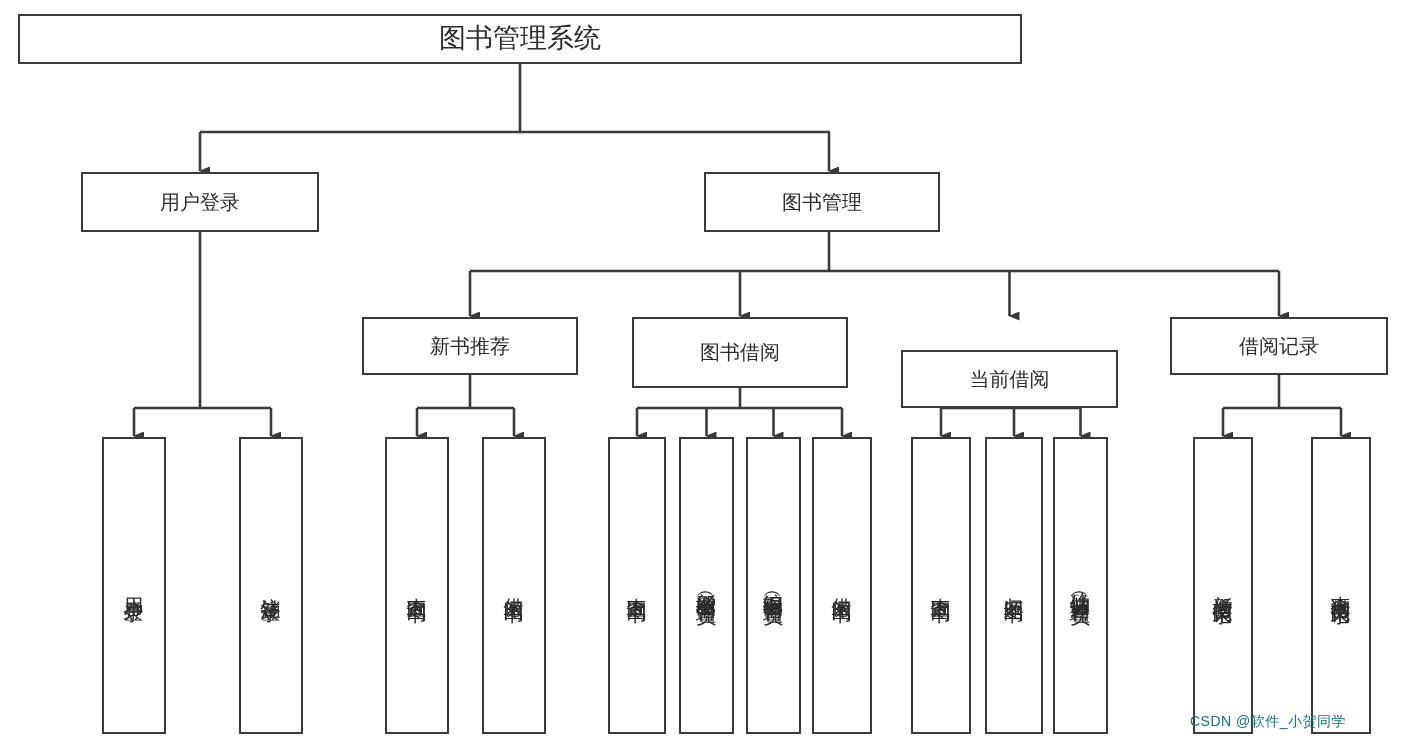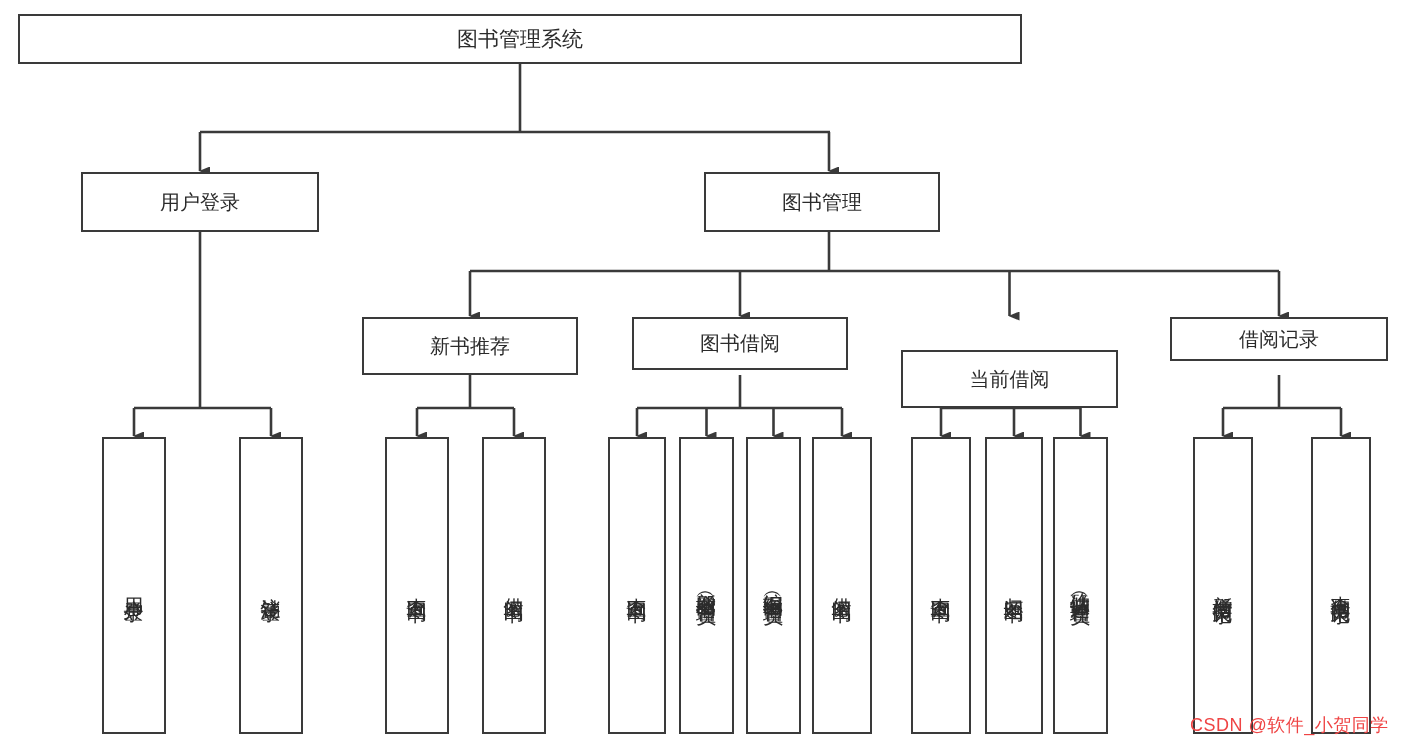--- a/index.html
+++ b/index.html
@@ -35,40 +35,40 @@
     justify-content: center;
     color: #2b2b2b;
   }
   .node .label {
     display: block;
     text-align: center;
     line-height: 1.25;
     color: #2b2b2b;
   }
   .node.root .label {
-    font-size: 21px;
+    font-size: 27px;
   }
   .node.branch .label {
     font-size: 20px;
   }
   .node.leaf {
     padding: 6px 0;
   }
   .node.leaf .label {
     writing-mode: vertical-rl;
     text-orientation: upright;
     font-size: 20px;
     letter-spacing: 2px;
     line-height: 1;
     white-space: nowrap;
   }
   #watermark {
     position: absolute;
-    font-size: 18px;
-    color: #ef4444;
+    font-size: 14px;
+    color: #0f766e;
     white-space: nowrap;
     letter-spacing: 0.5px;
   }
 </style>
 </head>
 <body>
 
 <div id="canvas">
 
   <svg class="connectors" viewBox="0 0 1405 747" xmlns="http://www.w3.org/2000/svg">
@@ -120,27 +120,27 @@
       </div>
       <div class="node branch" style="left: 81px; top: 172px; width: 238px; height: 60px;">
         <span class="label">用户登录</span>
       </div>
       <div class="node branch" style="left: 704px; top: 172px; width: 236px; height: 60px;">
         <span class="label">图书管理</span>
       </div>
       <div class="node branch" style="left: 362px; top: 317px; width: 216px; height: 58px;">
         <span class="label">新书推荐</span>
       </div>
-      <div class="node branch" style="left: 632px; top: 317px; width: 216px; height: 53px;">
+      <div class="node branch" style="left: 632px; top: 317px; width: 216px; height: 71px;">
         <span class="label">图书借阅</span>
       </div>
       <div class="node branch" style="left: 901px; top: 317px; width: 217px; height: 58px; margin-top: 33px;">
         <span class="label">当前借阅</span>
       </div>
-      <div class="node branch" style="left: 1170px; top: 317px; width: 218px; height: 44px;">
+      <div class="node branch" style="left: 1170px; top: 317px; width: 218px; height: 58px;">
         <span class="label">借阅记录</span>
       </div>
       <div class="node leaf" style="left: 102px; top: 437px; width: 64px; height: 297px;">
         <span class="label">用户登录</span>
       </div>
       <div class="node leaf" style="left: 239px; top: 437px; width: 64px; height: 297px;">
         <span class="label">注销登录</span>
       </div>
       <div class="node leaf" style="left: 385px; top: 437px; width: 64px; height: 297px;">
         <span class="label">查询图书</span>

